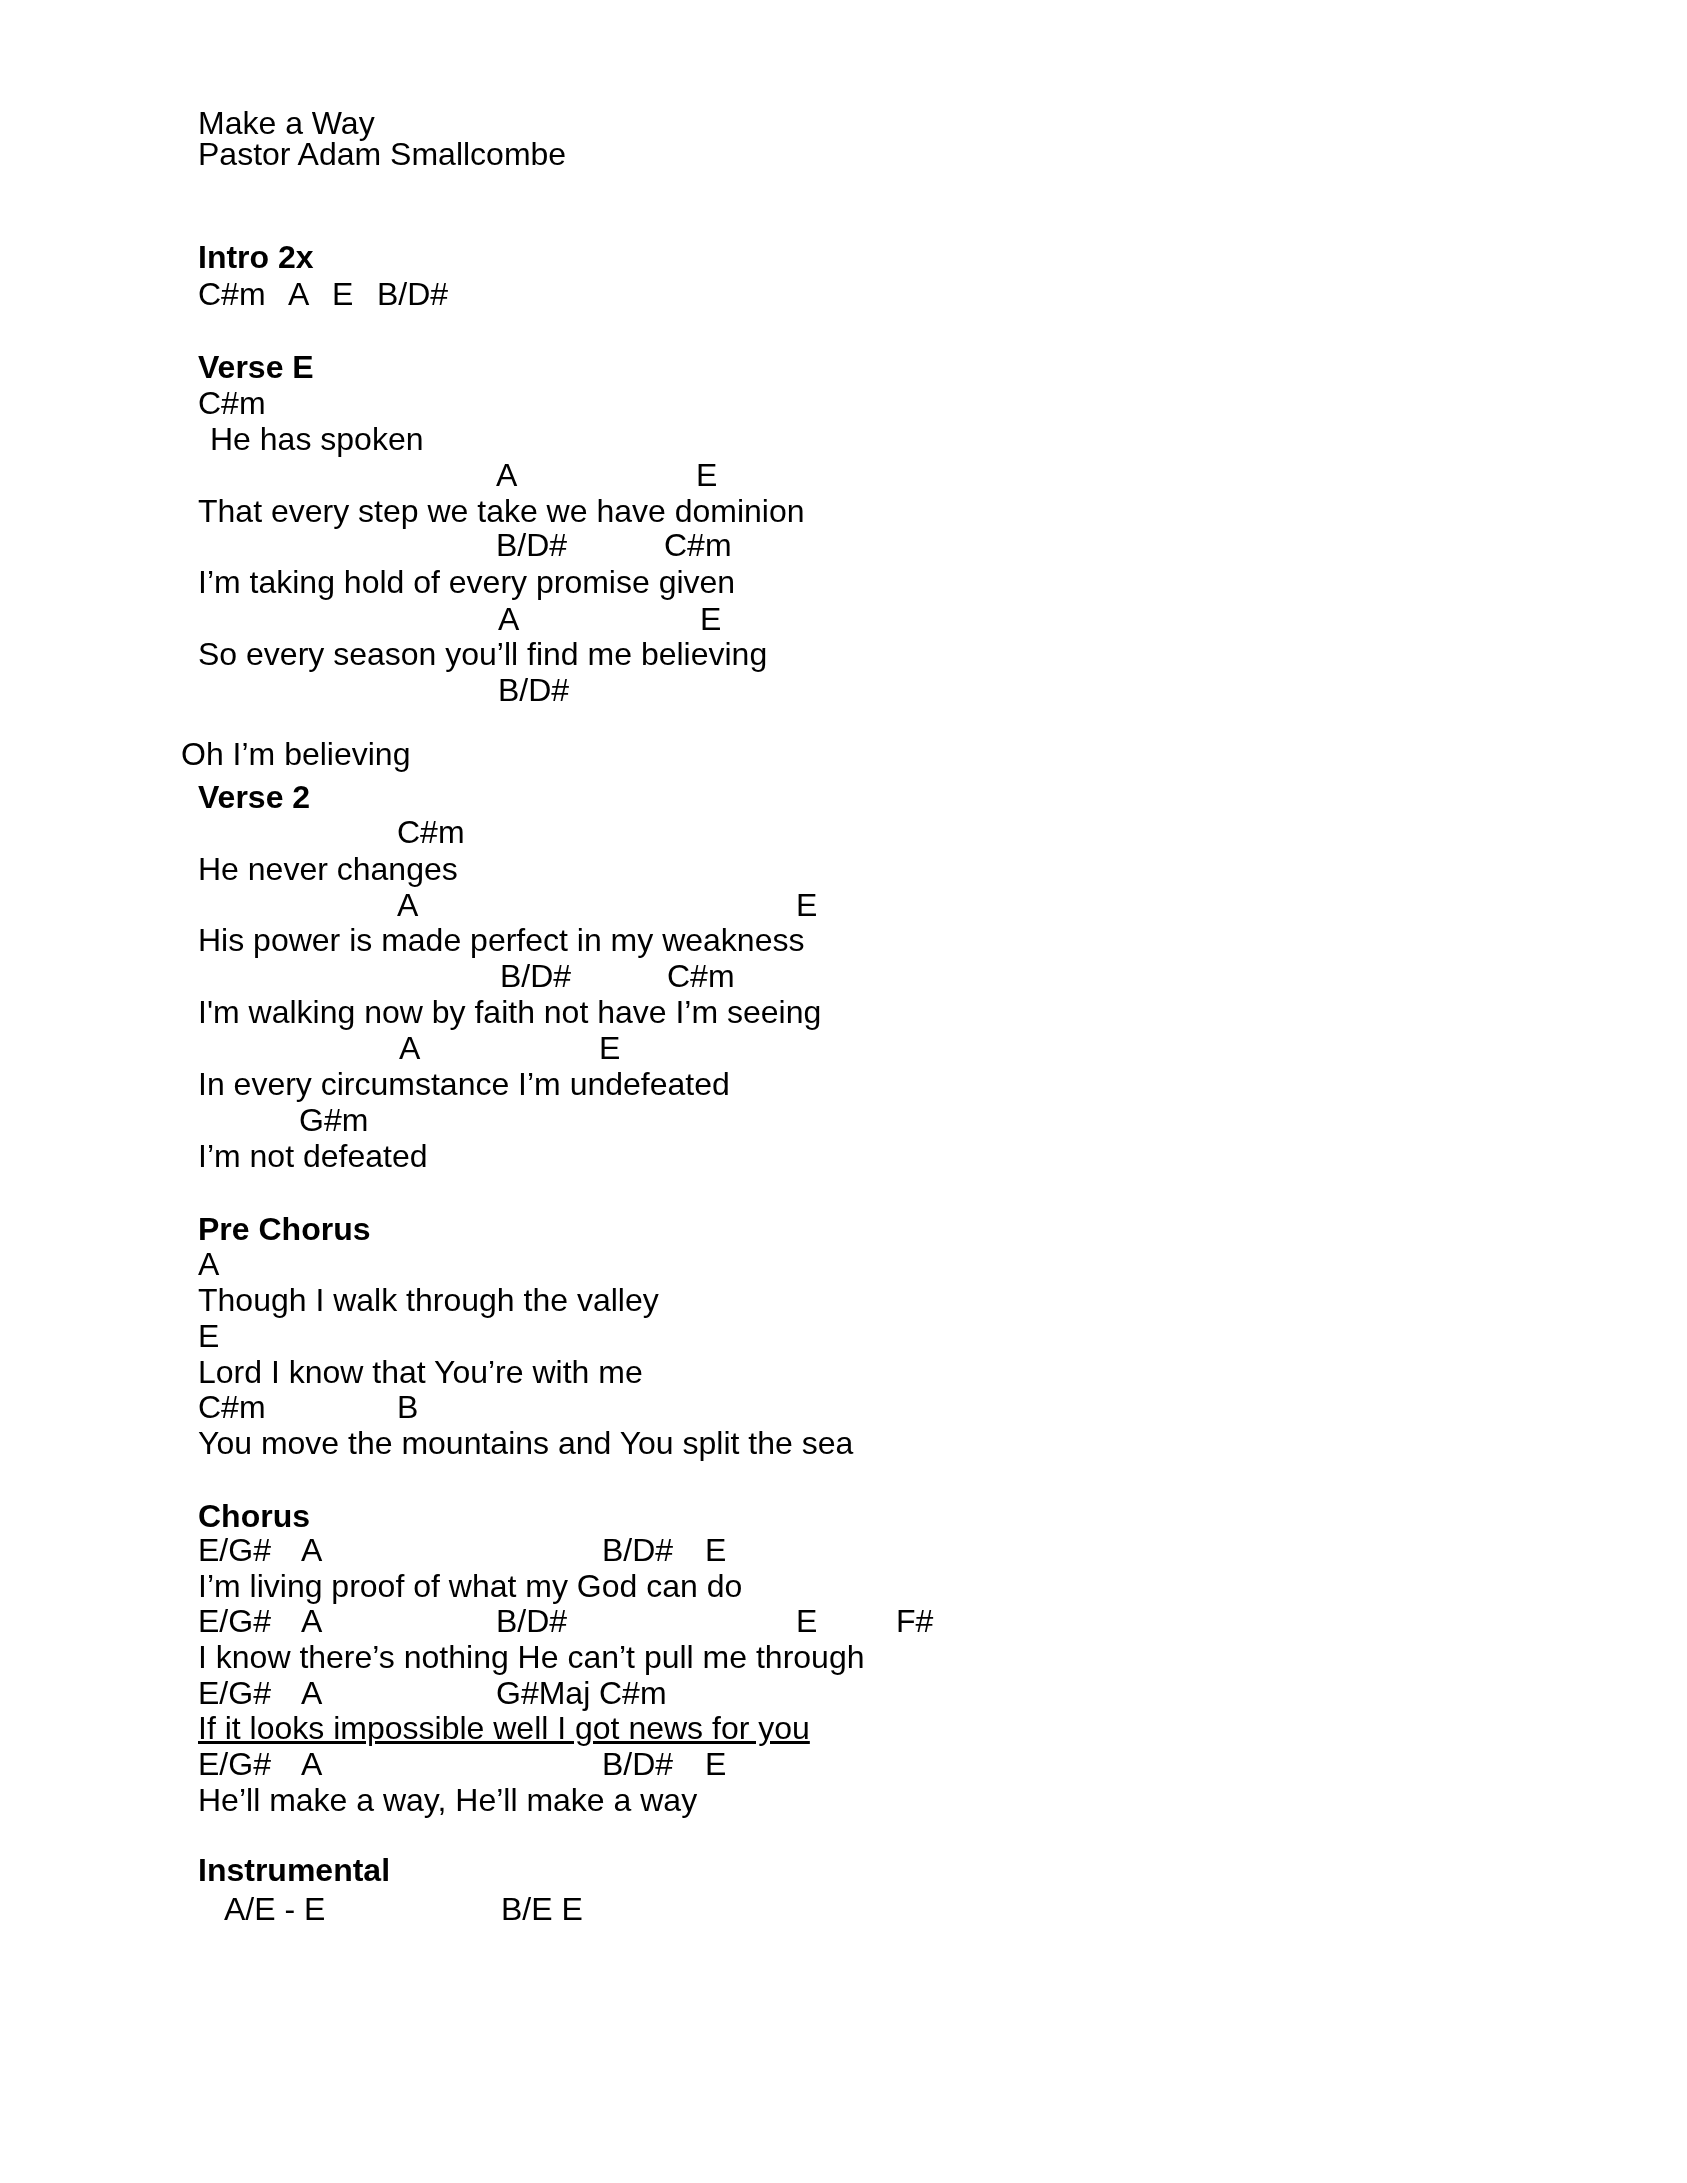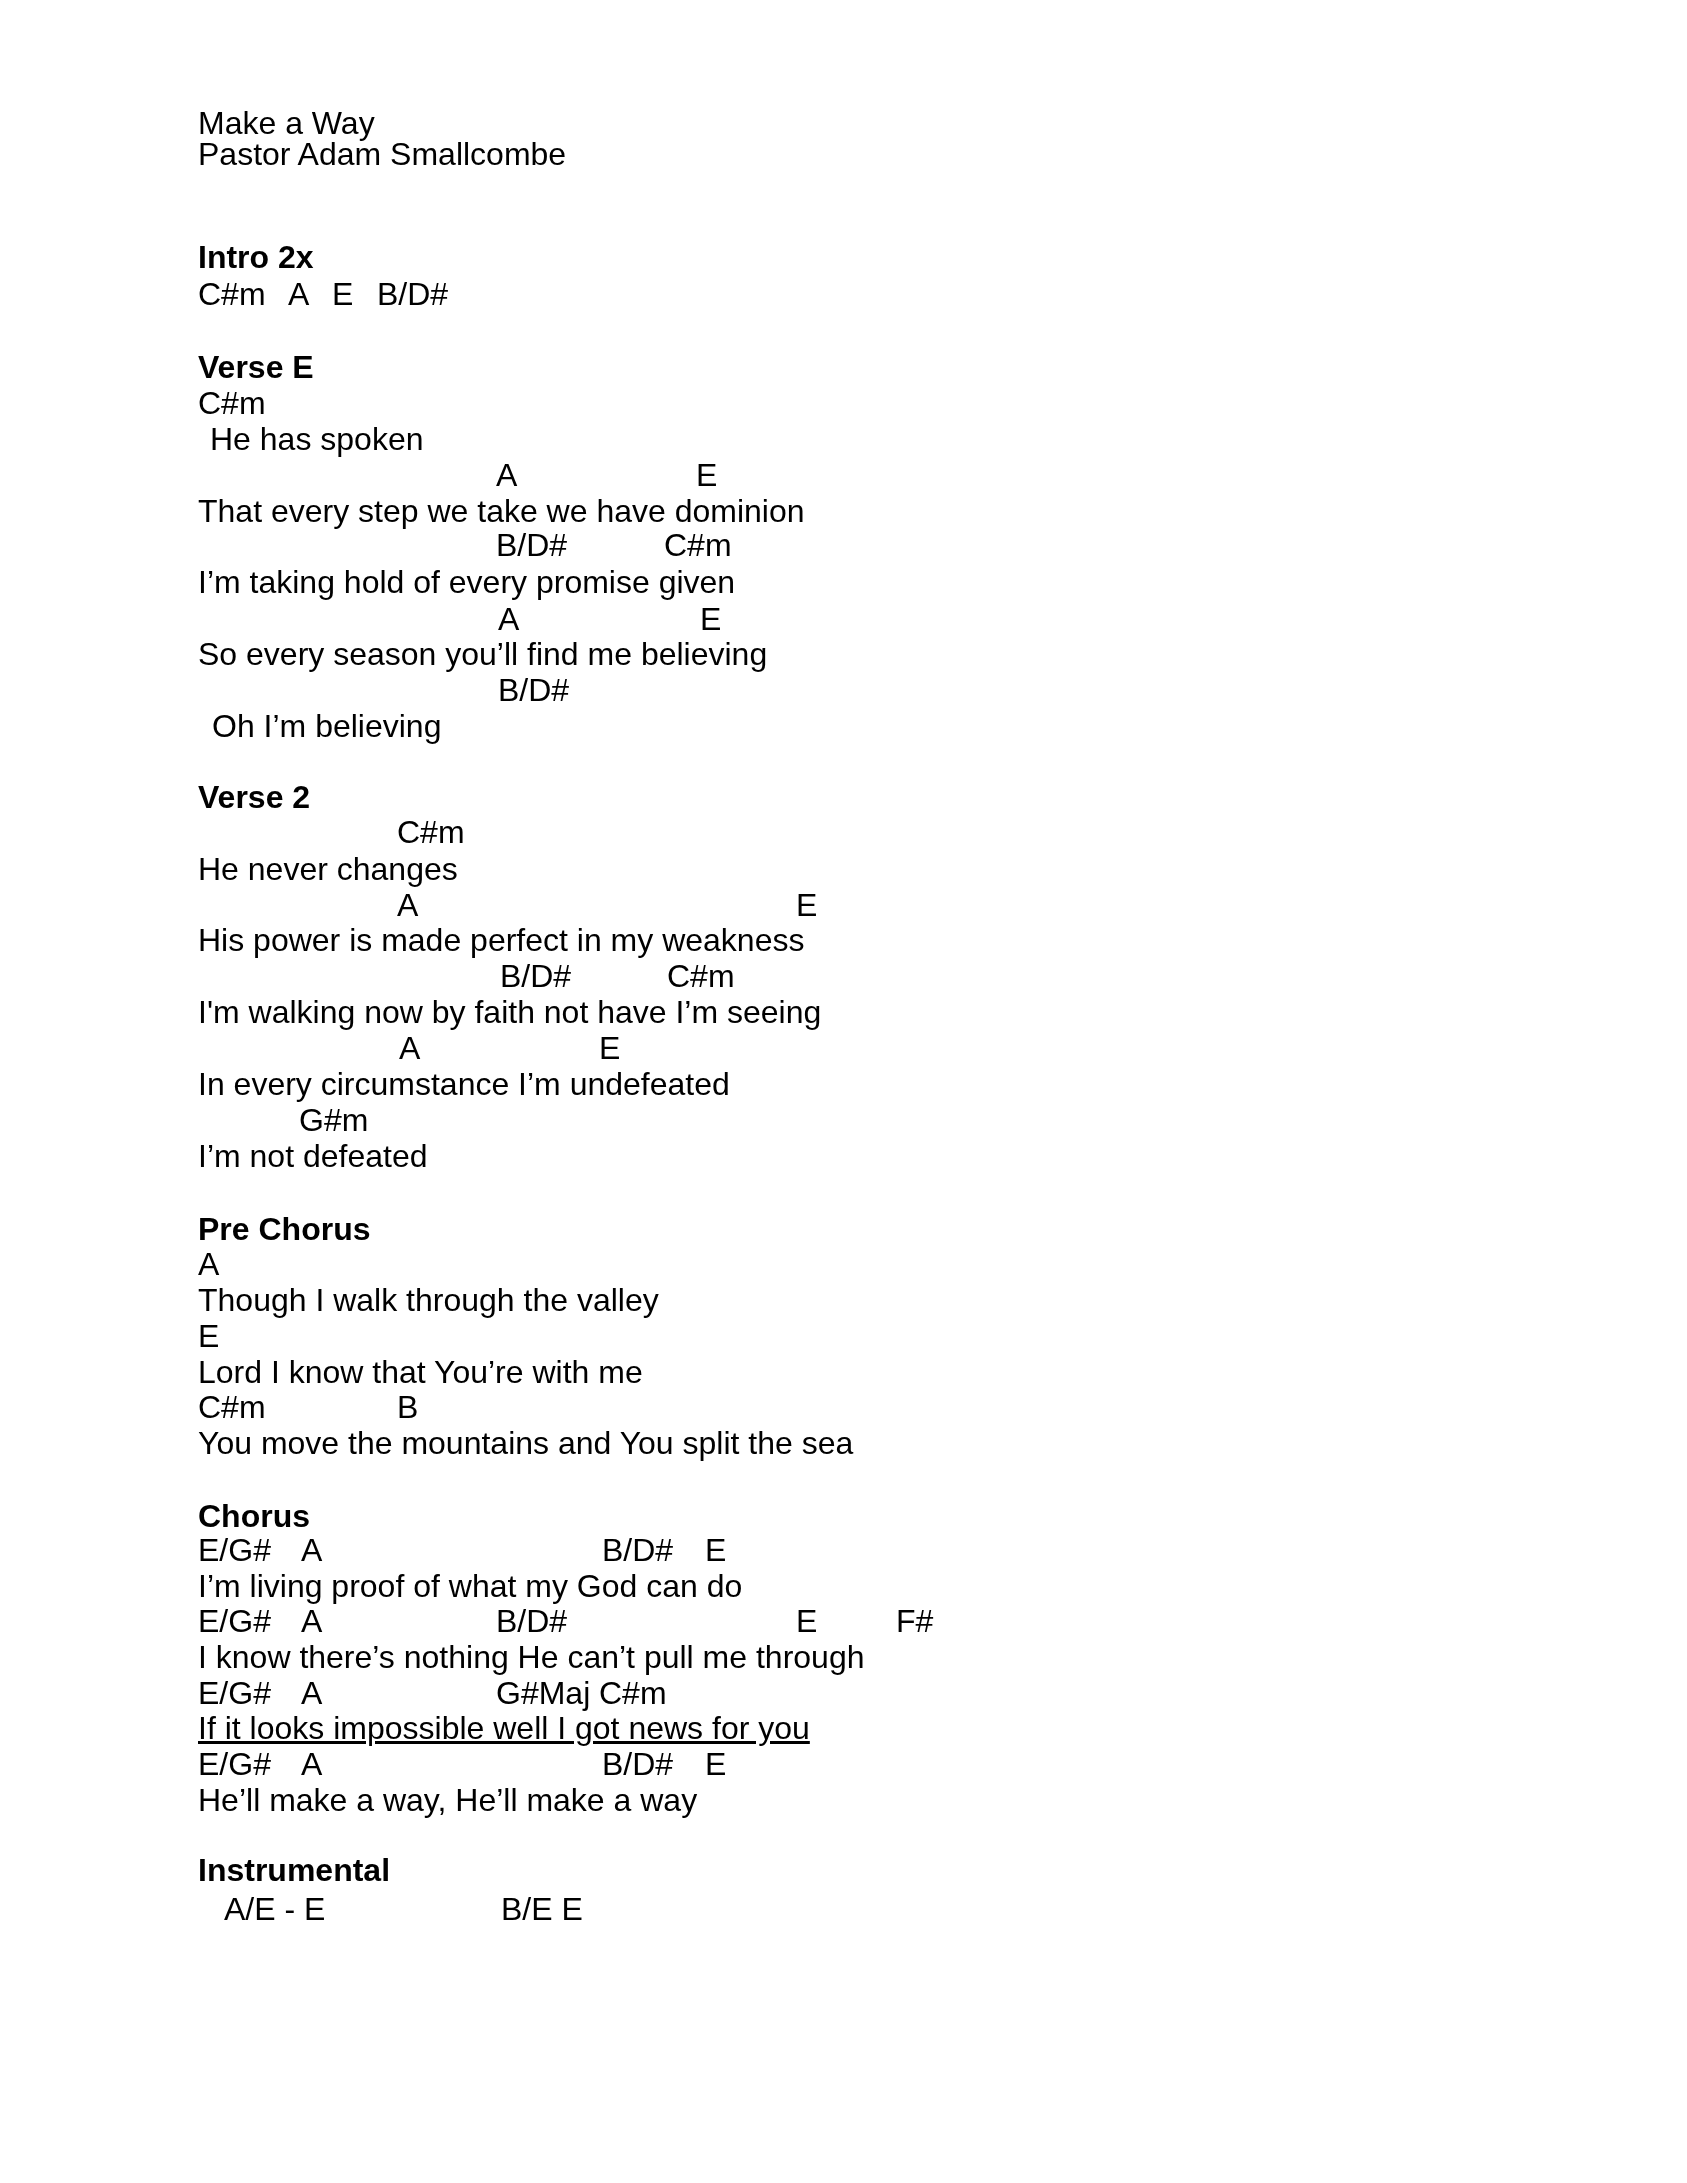--- a/index.html
+++ b/index.html
@@ -88,21 +88,21 @@
         <span style="left: 498px;">A</span>
         <span style="left: 700px;">E</span>
       </div>
       <div class="line lyric" style="top: 636px;">
         <span style="left: 198px;">So every season you’ll find me believing</span>
       </div>
       <div class="line chords" style="top: 672px;">
         <span style="left: 498px;">B/D#</span>
       </div>
       <div class="line lyric" style="top: 708px;">
-        <span style="left: 212px;">Oh I’m believing</span>
+        <span style="left: 181px; margin-top: 28px;">Oh I’m believing</span>
       </div>
       <div class="line heading" style="top: 779px;">
         <span style="left: 198px;">Verse 2</span>
       </div>
       <div class="line chords" style="top: 814px;">
         <span style="left: 397px;">C#m</span>
       </div>
       <div class="line lyric" style="top: 851px;">
         <span style="left: 198px;">He never changes</span>
       </div>

